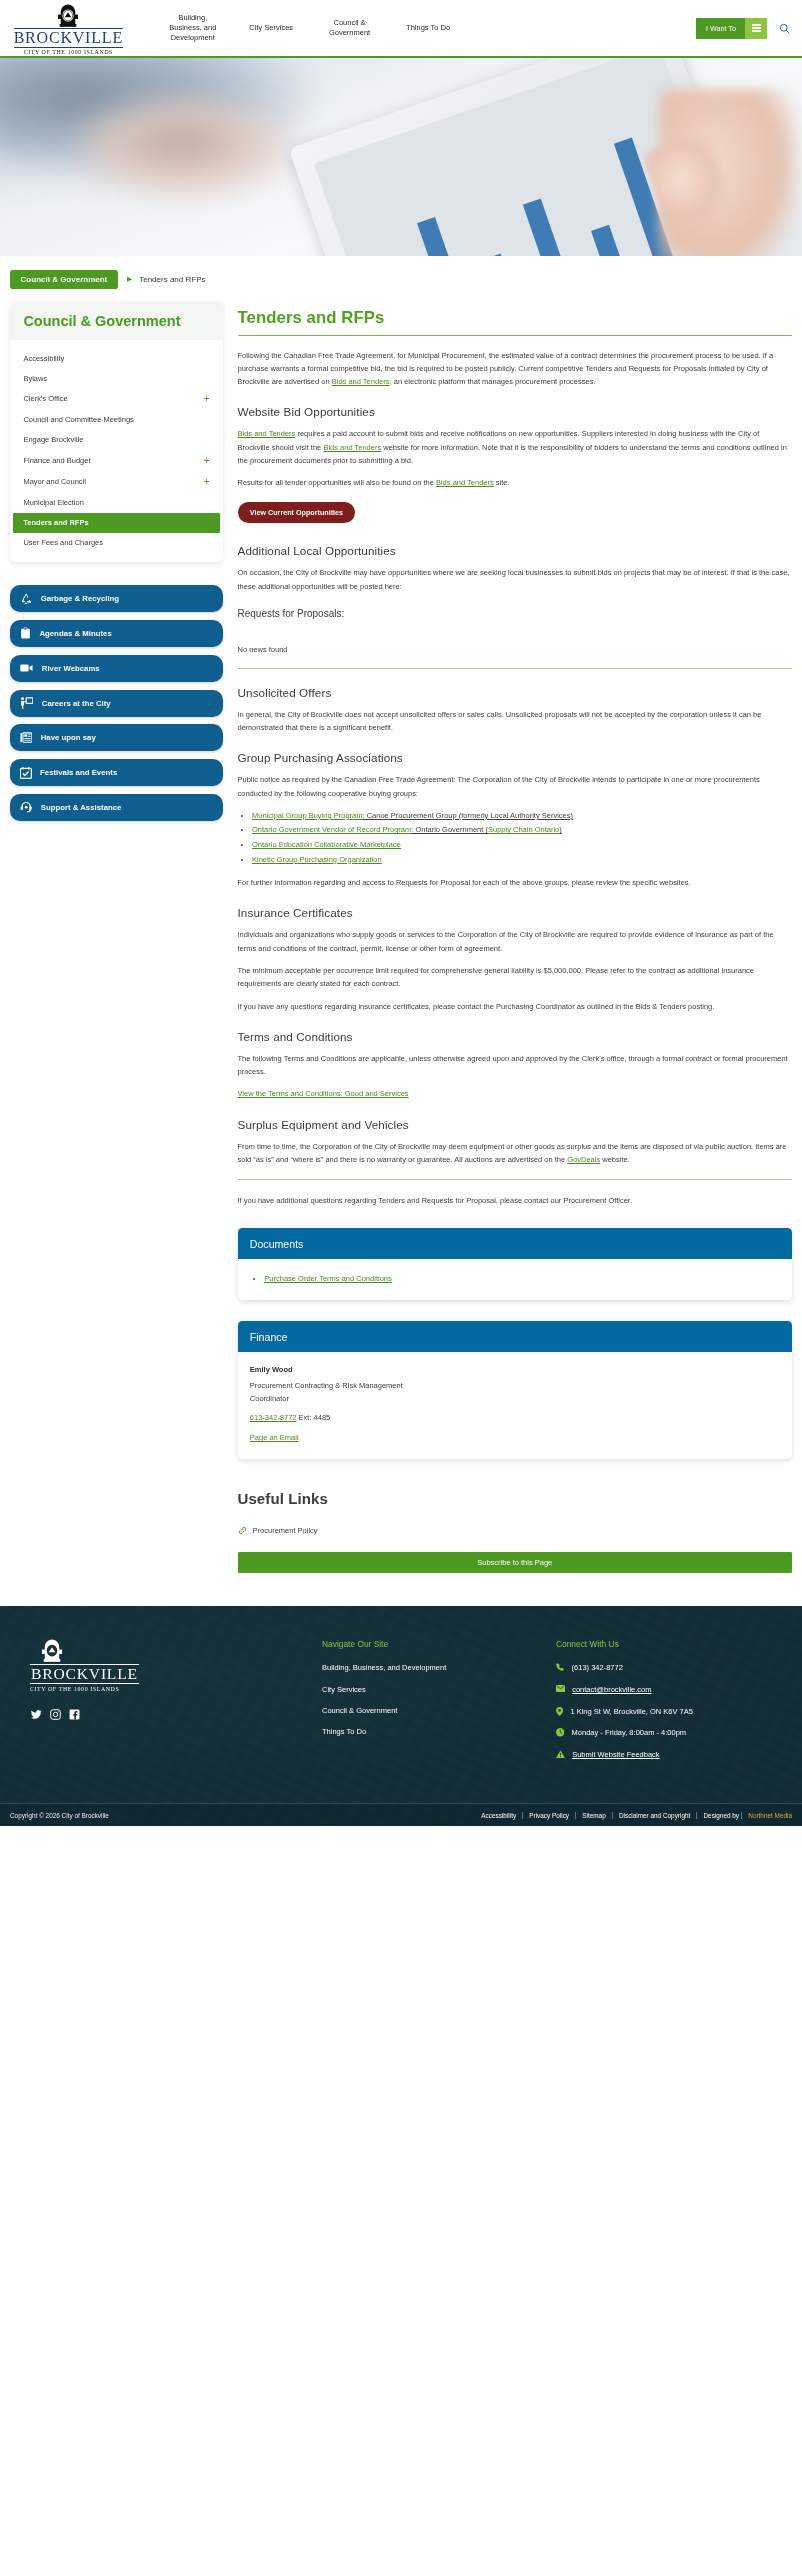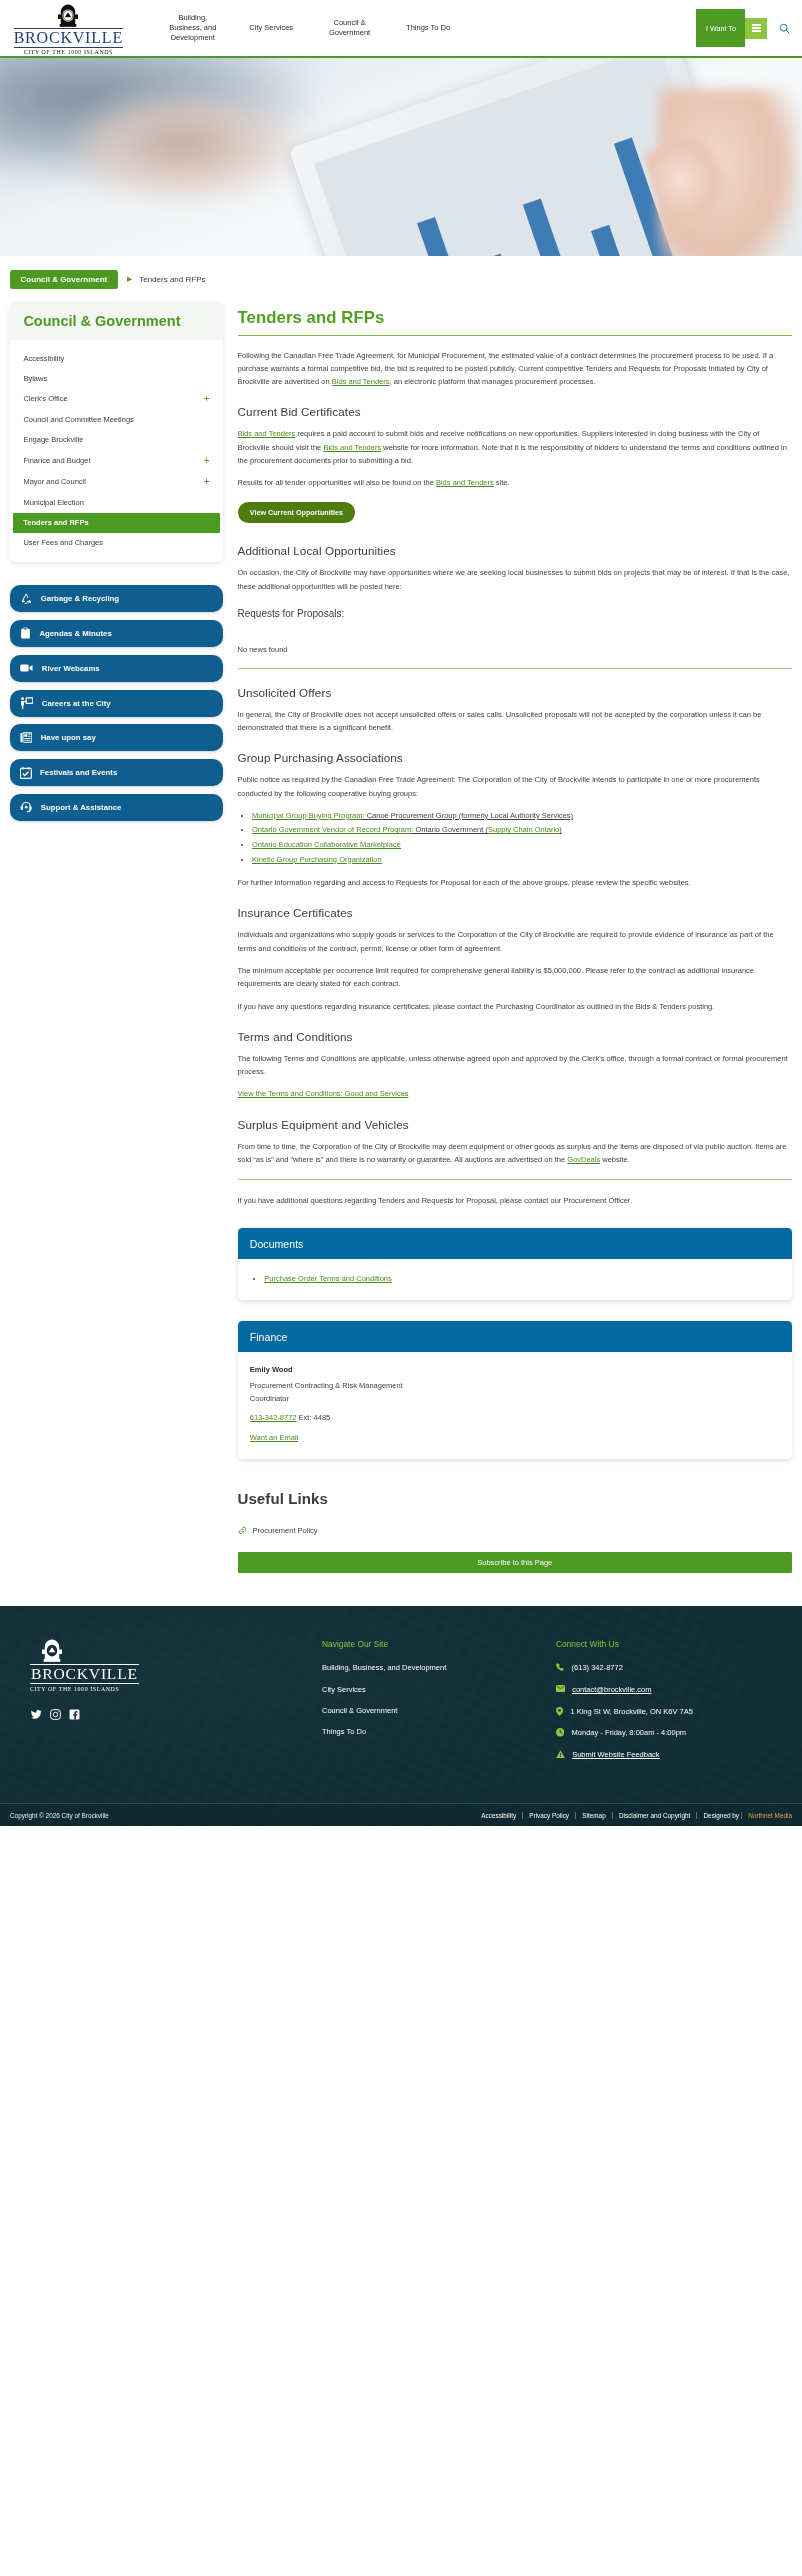--- a/index.html
+++ b/index.html
@@ -66,21 +66,21 @@
     cursor: pointer;
   }
   .header-right { display: flex; align-items: center; gap: 0; }
   .iwantto-btn {
     background: #4d9a22;
     color: #ffffff;
     font-size: 7.2px;
     padding: 5px 9.5px;
     display: flex;
     align-items: center;
-    height: 38px;
+    height: 21px;
     cursor: pointer;
   }
   .hamburger-btn {
     background: #8cc63e;
     width: 22px; height: 21px;
     display: flex; flex-direction: column;
     align-items: center; justify-content: center;
     gap: 1.7px; cursor: pointer;
   }
   .hamburger-btn span { display:block; width: 9px; height: 1.4px; background: #ffffff; }
@@ -238,21 +238,21 @@
   }
   .col-main a.inline {
     color: #4b8b22; text-decoration: underline; text-underline-offset: 1.1px;
   }
   .col-main ul { margin: 2.2px 0 9px 14.5px; }
   .col-main li {
     font-size: 7.5px; line-height: 1.95; color:#3f3f3f;text-decoration:underline;
   }
   .btn-blue {
     display: inline-block;
-    background:#4d7c0f; color:#ffffff;
+    background:#7f1d1d; color:#ffffff;
     font-size: 7.2px; font-weight: 600;
     padding: 6.1px 12.3px; border-radius: 12.3px;
     margin: 3.3px 0 4.5px; cursor:pointer;
   }
   .hr-green { border: none; border-top: 0.8px solid #a9c98a; margin: 12.3px 0 14.5px; }
   .no-news { font-size: 7.5px; color:#3f3f3f; margin: 26px 0 14.5px; }
   .rfp-label { font-size: 10px; color:#3c3c3c; margin: 14.5px 0 5.6px; font-weight: 400; }
 
   
   .panel {
@@ -516,21 +516,21 @@
     </div>
   </aside>
 
   <main class="col-main">
     <h1 class="page-title">Tenders and RFPs</h1>
 
     <p>
       <span>Following the Canadian Free Trade Agreement, for Municipal Procurement, the estimated value of a contract determines the procurement process to be used. If a purchase warrants a formal competitive bid, the bid is required to be posted publicly. Current competitive Tenders and Requests for Proposals initiated by City of Brockville are advertised on </span><a class="inline" href="#">Bids and Tenders</a><span>, an electronic platform that manages procurement processes.</span>
     </p>
 
-    <h2>Current Bid Certificates</h2>
+    <h2>Website Bid Opportunities</h2>
     <p>
       <a class="inline" href="#">Bids and Tenders</a><span> requires a paid account to submit bids and receive notifications on new opportunities. Suppliers interested in doing business with the City of Brockville should visit the </span><a class="inline" href="#">Bids and Tenders</a><span> website for more information. Note that it is the responsibility of bidders to understand the terms and conditions outlined in the procurement documents prior to submitting a bid.</span>
     </p>
     <p>
       <span>Results for all tender opportunities will also be found on the </span><a class="inline" href="#">Bids and Tenders</a><span> site.</span>
     </p>
     <a class="btn-blue" href="#">View Current Opportunities</a>
 
     <h2>Additional Local Opportunities</h2>
     <p>On occasion, the City of Brockville may have opportunities where we are seeking local businesses to submit bids on projects that may be of interest. If that is the case, these additional opportunities will be posted here:</p>
@@ -596,21 +596,21 @@
     <section class="panel">
       <div class="panel-head">Finance</div>
       <div class="panel-body">
         <div class="contact-name">Emily Wood</div>
         <div class="contact-line">Procurement Contracting &amp; Risk Management</div>
         <div class="contact-line">Coordinator</div>
         <div class="contact-line contact-spaced">
           <a class="inline" href="#">613-342-8772</a><span> Ext: 4485</span>
         </div>
         <div class="contact-line contact-spaced">
-          <a class="inline" href="#">Want an Email</a>
+          <a class="inline" href="#">Page an Email</a>
         </div>
       </div>
     </section>
 
     <h2 class="useful">Useful Links</h2>
     <div class="useful-row">
       <svg width="9" height="9" viewBox="0 0 16 16" fill="none" stroke="#4d9a22" stroke-width="1.6">
         <path d="M6.4 9.6a3 3 0 004.3 0l2.3-2.3a3 3 0 10-4.3-4.3L7.6 4.1"></path>
         <path d="M9.6 6.4a3 3 0 00-4.3 0L3 8.7a3 3 0 104.3 4.3l1.1-1.1"></path>
       </svg>

